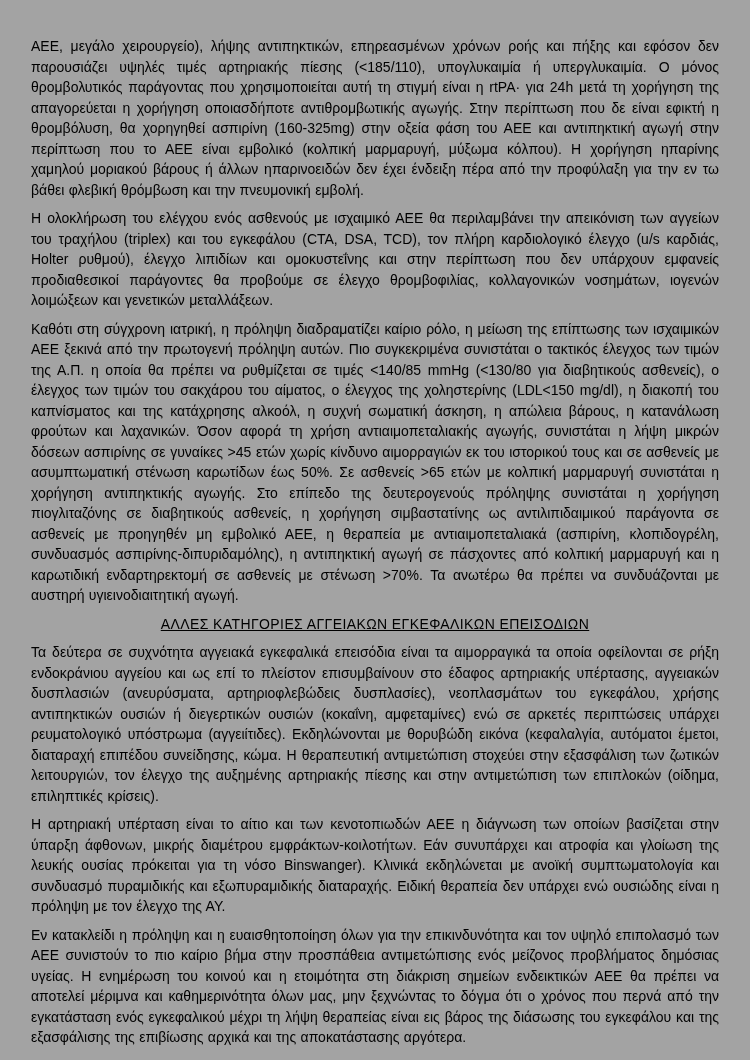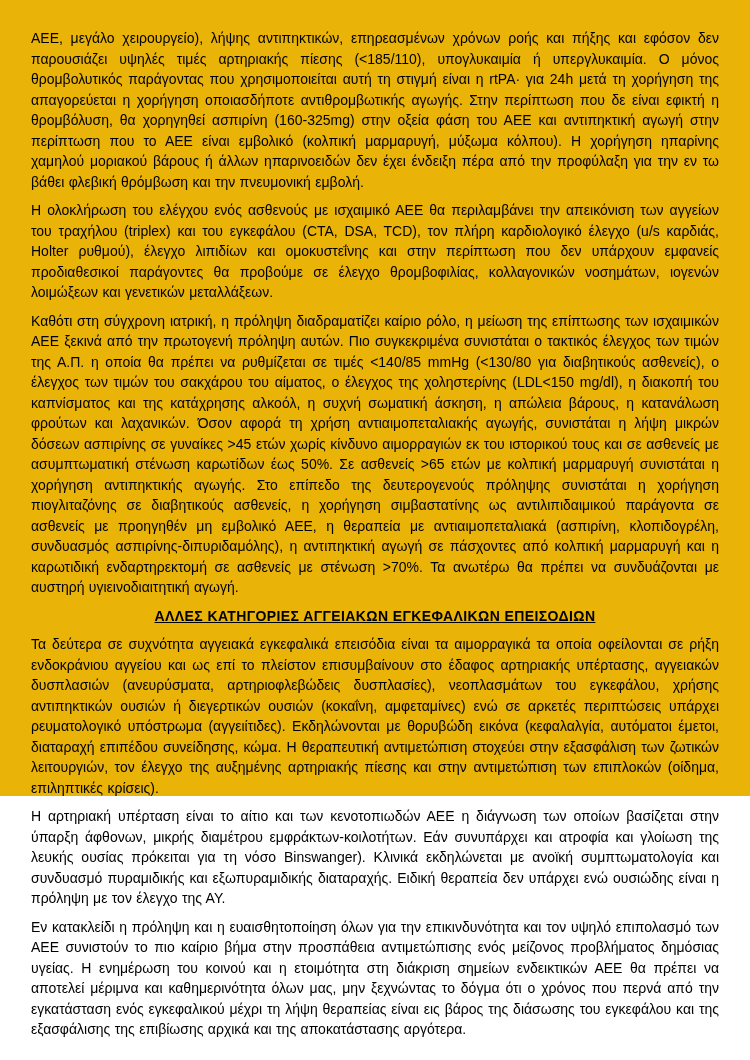--- a/index.html
+++ b/index.html
@@ -10,36 +10,36 @@
   body {
     width: 750px;
     height: 1060px;
     overflow: hidden;
     font-family: "Liberation Sans", "DejaVu Sans", sans-serif;
     color: #000000;
   }
   .page {
     box-sizing: border-box;
     width: 750px;
-    height: 796px;
-    padding: 28px 31px 20px 31px;
-    background: #eab308;
+    height: 1060px;
+    padding: 36px 31px 20px 31px;
+    background: #a3a3a3;
   }
   .para {
     font-size: 14px;
     line-height: 20.5px;
     text-align: justify;
     margin: 0 0 8px 0;
     word-spacing: 0.5px;
     color: #000000;
   }
   .section-heading {
     font-size: 14px;
     line-height: 20.5px;
-    font-weight: bold;
+    font-weight: normal;
     text-decoration: underline;
     text-align: center;
     letter-spacing: 0.4px;
     margin: 2px 0 8px 0;
     color: #000000;
   }
 </style>
 </head>
 <body>
 

